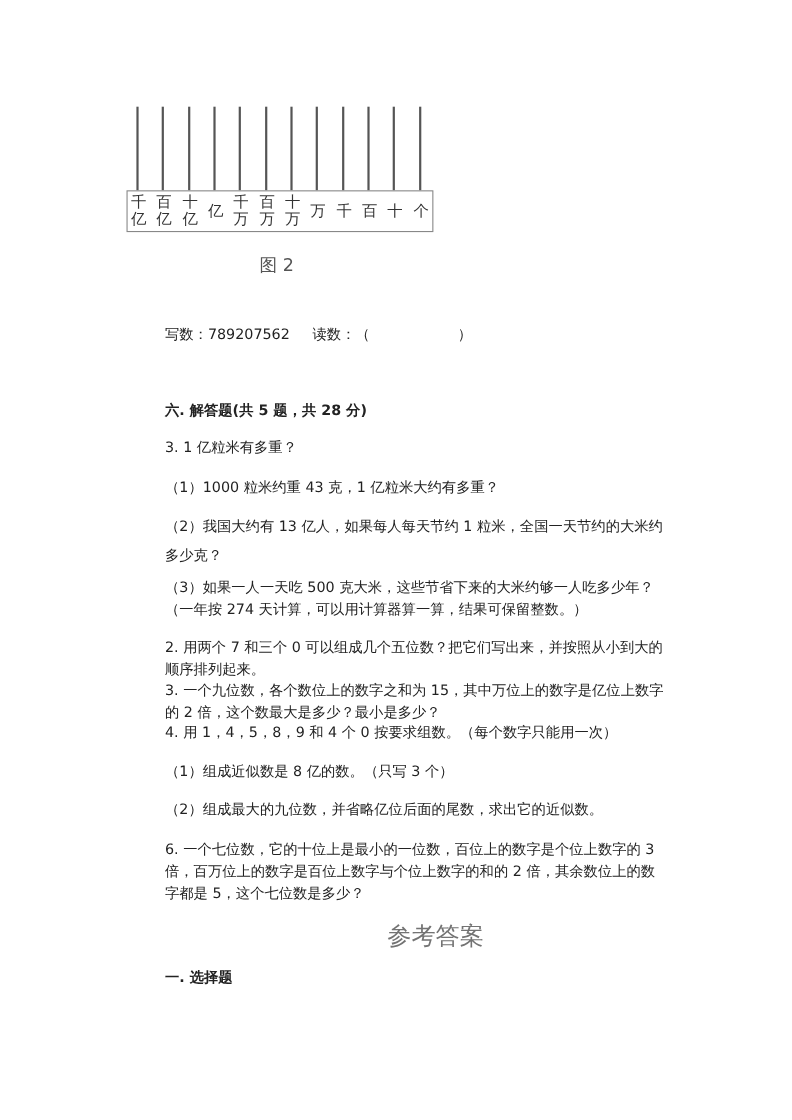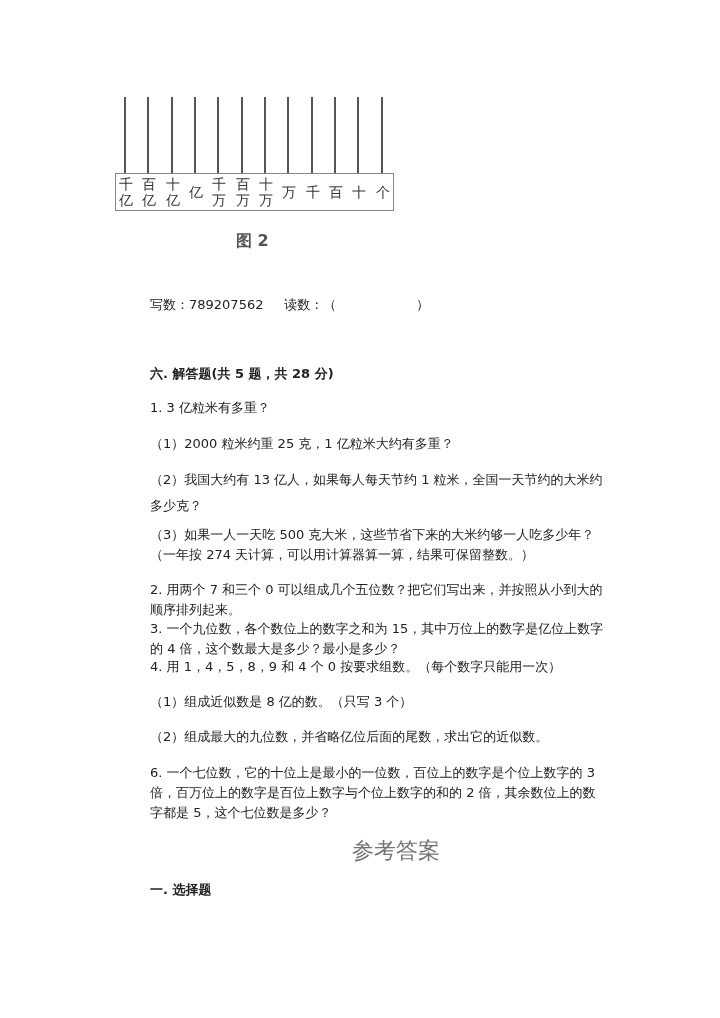--- a/index.html
+++ b/index.html
@@ -51,21 +51,20 @@
     .place-label.single {
       top: 10px;
     }
     .fig-caption {
       position: absolute;
       left: 236px;
       top: 231px;
       font-size: 16px;
       color: #555555;
       font-family: "DejaVu Sans", sans-serif;
-      font-weight: bold;
     }
     .text-line {
       position: absolute;
       left: 108px;
       font-size: 13px;
       line-height: 19px;
       color: #222222;
       font-family: "DejaVu Sans", sans-serif;
       white-space: nowrap;
       margin-left: 42px;
@@ -155,32 +154,32 @@
 <div class="fig-caption">图 2</div>
 
 <div class="text-line write-line" style="top:295px">
   <span>写数：789207562</span>
   &nbsp;&nbsp;&nbsp;
   <span>读数：（</span><span class="gap"></span><span>）</span>
 </div>
 
 <div class="text-line bold" style="top:364px">六. 解答题(共 5 题，共 28 分)</div>
 
-<div class="text-line" style="top:398px">1. 3 亿粒米有多重？</div>
-<div class="text-line" style="top:434px">（1）2000 粒米约重 25 克，1 亿粒米大约有多重？</div>
+<div class="text-line" style="top:398px">3. 1 亿粒米有多重？</div>
+<div class="text-line" style="top:434px">（1）1000 粒米约重 43 克，1 亿粒米大约有多重？</div>
 <div class="text-line" style="top:470px">（2）我国大约有 13 亿人，如果每人每天节约 1 粒米，全国一天节约的大米约</div>
 <div class="text-line" style="top:496px">多少克？</div>
 <div class="text-line" style="top:525px">（3）如果一人一天吃 500 克大米，这些节省下来的大米约够一人吃多少年？</div>
 <div class="text-line" style="top:545px">（一年按 274 天计算，可以用计算器算一算，结果可保留整数。）</div>
 
 <div class="text-line" style="top:580px">2. 用两个 7 和三个 0 可以组成几个五位数？把它们写出来，并按照从小到大的</div>
 <div class="text-line" style="top:600px">顺序排列起来。</div>
 
 <div class="text-line" style="top:619px">3. 一个九位数，各个数位上的数字之和为 15，其中万位上的数字是亿位上数字</div>
-<div class="text-line" style="top:639px">的 4 倍，这个数最大是多少？最小是多少？</div>
+<div class="text-line" style="top:639px">的 2 倍，这个数最大是多少？最小是多少？</div>
 
 <div class="text-line" style="top:657px">4. 用 1，4，5，8，9 和 4 个 0 按要求组数。（每个数字只能用一次）</div>
 <div class="text-line" style="top:692px">（1）组成近似数是 8 亿的数。（只写 3 个）</div>
 <div class="text-line" style="top:727px">（2）组成最大的九位数，并省略亿位后面的尾数，求出它的近似数。</div>
 
 <div class="text-line" style="top:763px">6. 一个七位数，它的十位上是最小的一位数，百位上的数字是个位上数字的 3</div>
 <div class="text-line" style="top:783px">倍，百万位上的数字是百位上数字与个位上数字的和的 2 倍，其余数位上的数</div>
 <div class="text-line" style="top:803px">字都是 5，这个七位数是多少？</div>
 
 <div class="answer-title">参考答案</div>

